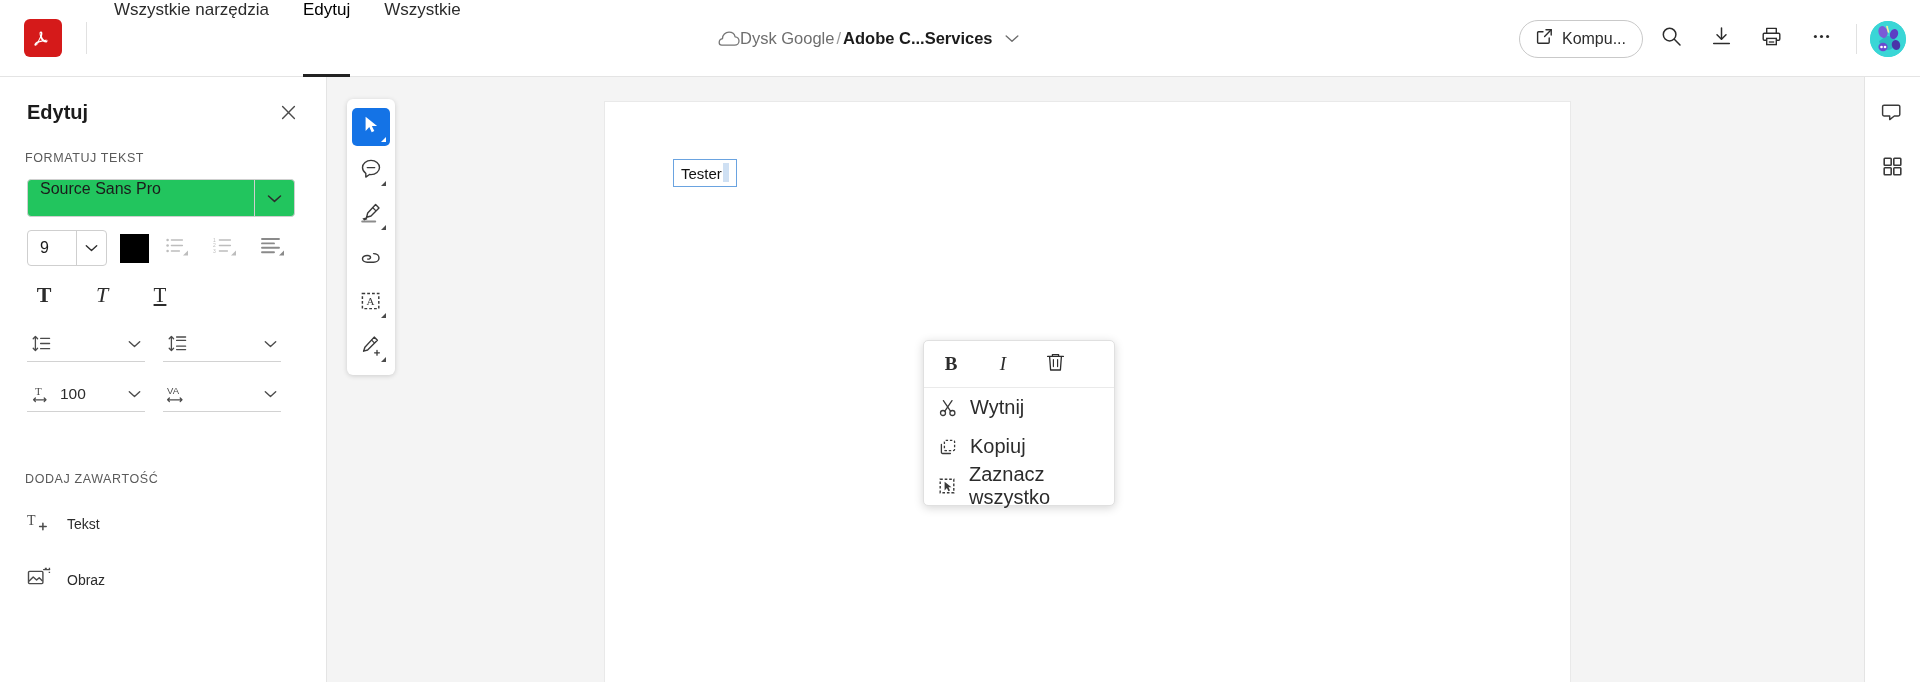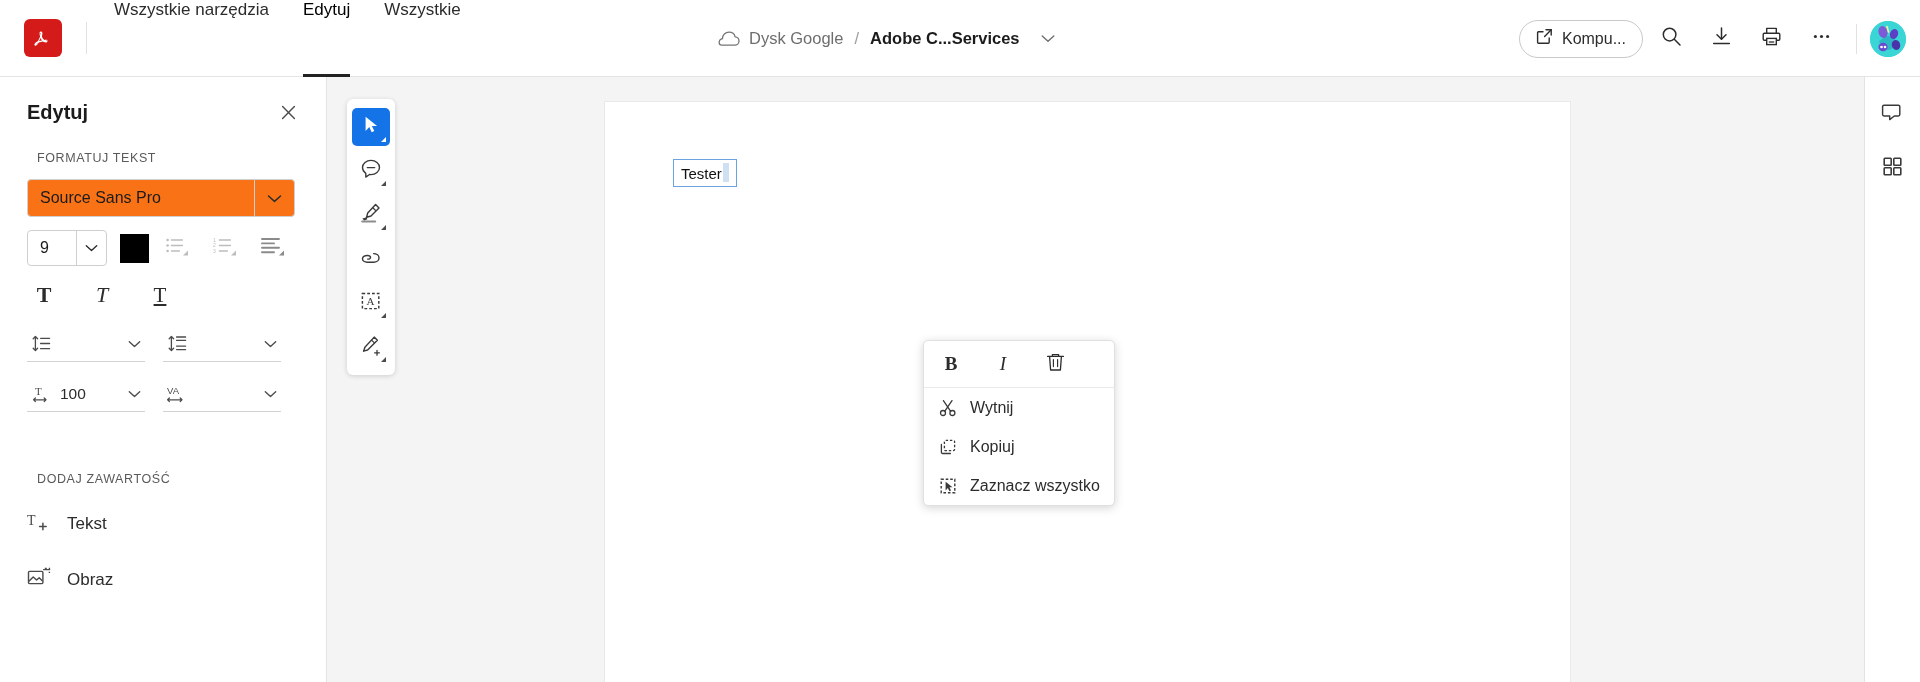--- a/index.html
+++ b/index.html
@@ -47,21 +47,21 @@
   }
   .nav-tab.active { color: #000; }
   .nav-tab.active::after {
     content: ""; position: absolute;
     left: 17px; right: 17px; bottom: 0;
     height: 3px; background: #222;
   }
 
   .breadcrumb {
     position: absolute; left: 718px; top: 0;
-    height: 77px; display: flex; align-items: center; gap: 9px;
+    height: 77px; display: flex; align-items: center; 
     font-size: 16.5px;
   }
   .bc-cloud { display: flex; align-items: center; }
   .bc-drive { color: #6e6e6e; }
   .bc-sep { color: #9d9d9d; padding: 0 2px; }
   .bc-file { color: #1b1b1b; font-weight: bold; }
   .bc-caret { margin-left: 12px; display: flex; align-items: center; cursor: pointer; }
 
   .topright {
     position: absolute; right: 14px; top: 0;
@@ -99,29 +99,29 @@
     display: flex; align-items: center; justify-content: space-between;
     padding: 22px 25px 0 27px;
   }
   .lp-title { font-size: 20px; font-weight: bold; color: #1b1b1b; }
   .lp-close { cursor: pointer; width: 26px; height: 26px;
     display: flex; align-items: center; justify-content: center; }
 
   .section-label {
     font-size: 12.5px; letter-spacing: 0.6px;
     color: #5a5a5a; text-transform: uppercase;
-    padding: 0 37px; margin-top: 26px;
+    padding: 0 25px; margin-top: 26px;
   }
 
   .font-row { padding: 0 27px; margin-top: 14px; }
   .font-select {
     width: 268px; height: 38px;
     border: 1px solid #cfcfcf; border-radius: 4px;
-    display: flex; align-items: center;
-    background: #f97316; cursor: pointer;
+    display: flex; 
+    background: #22c55e; cursor: pointer;
   }
   .font-select .val {
     flex: 1; padding-left: 12px;
     font-size: 16px; color: #1b1b1b;
     overflow: hidden; white-space: nowrap;
   }
   .font-select .drop {
     width: 40px; height: 100%;
     border-left: 1px solid #cfcfcf;
     display: flex; align-items: center; justify-content: center;
@@ -164,21 +164,21 @@
   }
   .spacefield .ic { width: 30px; display: flex; align-items: center; justify-content: center; }
   .spacefield .v { flex: 1; font-size: 15.5px; color: #2c2c2c; padding-left: 3px; }
   .spacefield .ch { width: 22px; display: flex; align-items: center; justify-content: center; }
 
   .addrow {
     padding: 0 27px; margin-top: 12px;
     display: flex; align-items: center; gap: 16px;
     height: 44px; cursor: pointer;
   }
-  .addrow .lbl { font-size: 17px; color: #2c2c2c; }
+  .addrow .lbl { font-size: 14px; color: #2c2c2c; }
 
   
   .docarea {
     position: absolute; left: 327px; top: 77px;
     width: 1568px; height: 605px;
     background: #f4f4f4;
   }
   .page {
     position: absolute; left: 278px; top: 25px;
     width: 965px; height: 580px;
@@ -242,21 +242,21 @@
   .ctx-tbtn {
     width: 26px; height: 30px;
     display: flex; align-items: center; justify-content: center;
     cursor: pointer; color: #2c2c2c;
   }
   .ctx-tbtn.bold { font-weight: bold; font-size: 19px; font-family: "Liberation Serif", serif; }
   .ctx-tbtn.ital { font-style: italic; font-size: 19px; font-family: "Liberation Serif", serif; }
   .ctx-item {
     height: 39px; display: flex; align-items: center;
     padding: 0 14px; gap: 13px; cursor: pointer;
-    font-size: 16px; color: #2c2c2c;
+    font-size: 20px; color: #2c2c2c;
   }
   .ctx-item .ci { width: 19px; display: flex; align-items: center; justify-content: center; }
 
   
   .rightrail {
     position: absolute; right: 0; top: 77px;
     width: 56px; height: 605px;
     background: #fff;
     border-left: 1px solid #e4e4e4;
     padding-top: 16px;

